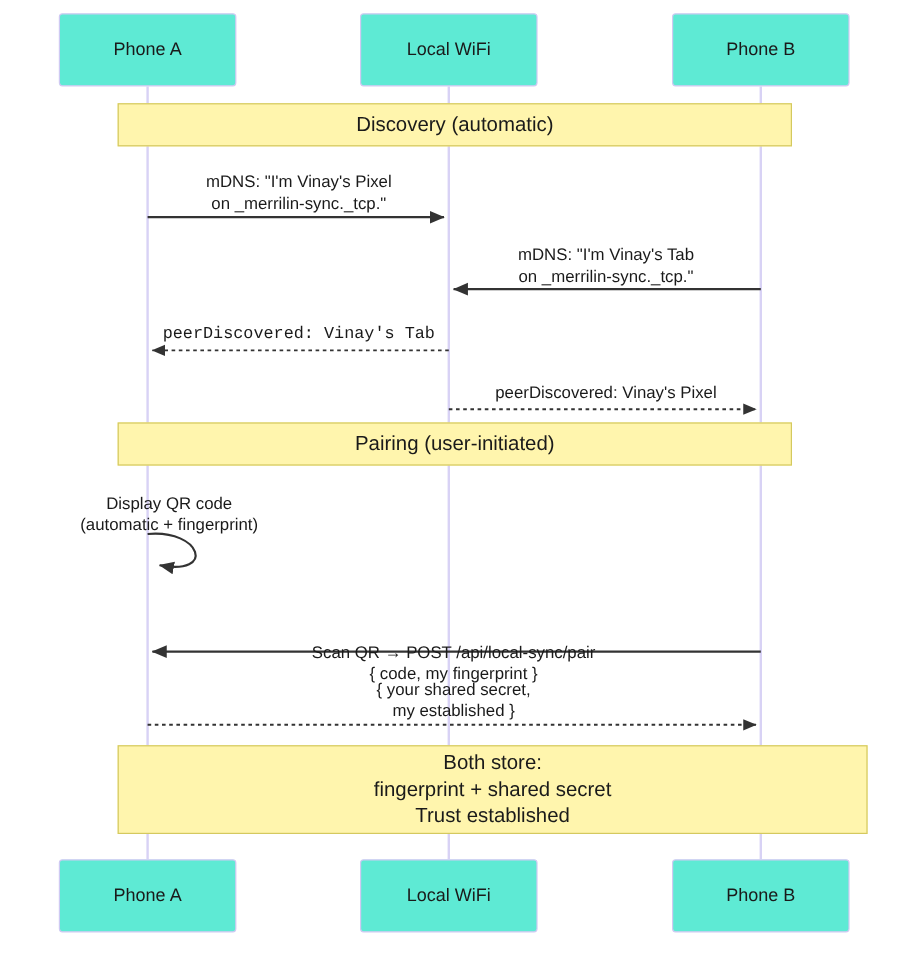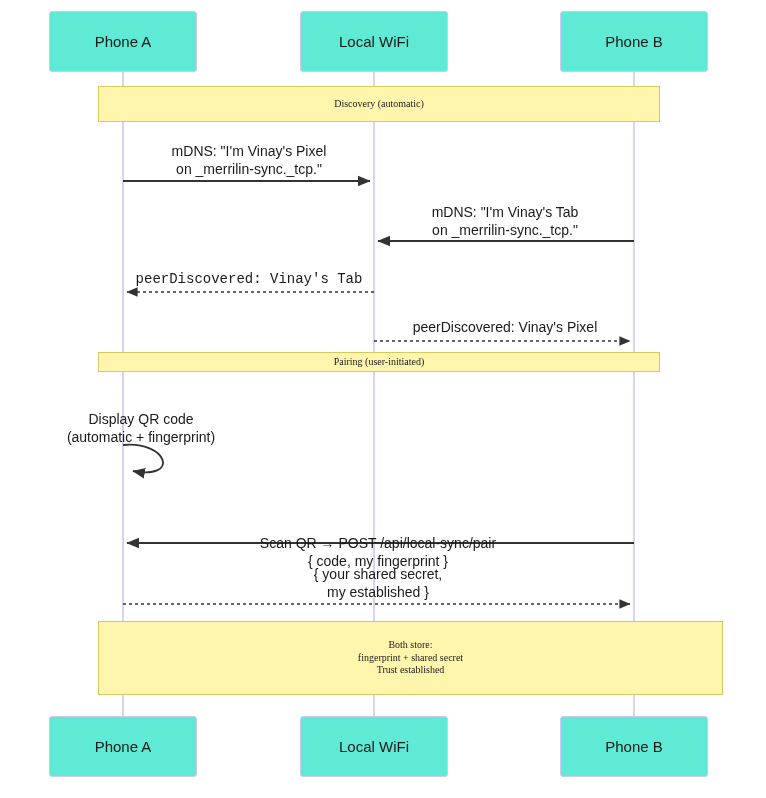--- a/index.html
+++ b/index.html
@@ -49,27 +49,26 @@
     position: absolute;
     box-sizing: border-box;
     background: #FFF5AD;
     border: 1px solid #D4C95F;
     display: flex;
     align-items: center;
     justify-content: center;
     text-align: center;
   }
   .phase-label {
-    font-size: 10px;
+    font-size: 17px;
     color: #1a1a1a;
     line-height: 1.28;
     padding: 0 6px;
     white-space: pre-line;
     text-align: center;
-    font-family: Liberation Serif, serif;
   }
   .msg-label {
     position: absolute;
     font-size: 14px;
     color: #1a1a1a;
     line-height: 1.3;
     text-align: center;
     white-space: pre-line;
     transform: translateX(-50%);
   }
@@ -120,21 +119,21 @@
     <span class="actor-label">Local WiFi</span>
   </div>
   <div class="actor-box" style="left:560px; top:11px; width:148px; height:61px;">
     <span class="actor-label">Phone B</span>
   </div>
 
   <div class="phase-band" style="left:98px; top:86px; width:562px; height:36px;">
     <span class="phase-label">Discovery (automatic)</span>
   </div>
 
-  <div class="phase-band" style="left:98px; top:352px; width:562px; height:20px;">
+  <div class="phase-band" style="left:98px; top:352px; width:562px; height:36px;">
     <span class="phase-label">Pairing (user-initiated)</span>
   </div>
 
   <div class="phase-band" style="left:98px; top:621px; width:625px; height:74px;">
     <span class="phase-label">Both store:
 fingerprint + shared secret
 Trust established</span>
   </div>
 
   <div class="msg-label" style="left:249px; top:142px; width:300px;">mDNS: "I'm Vinay's Pixel

